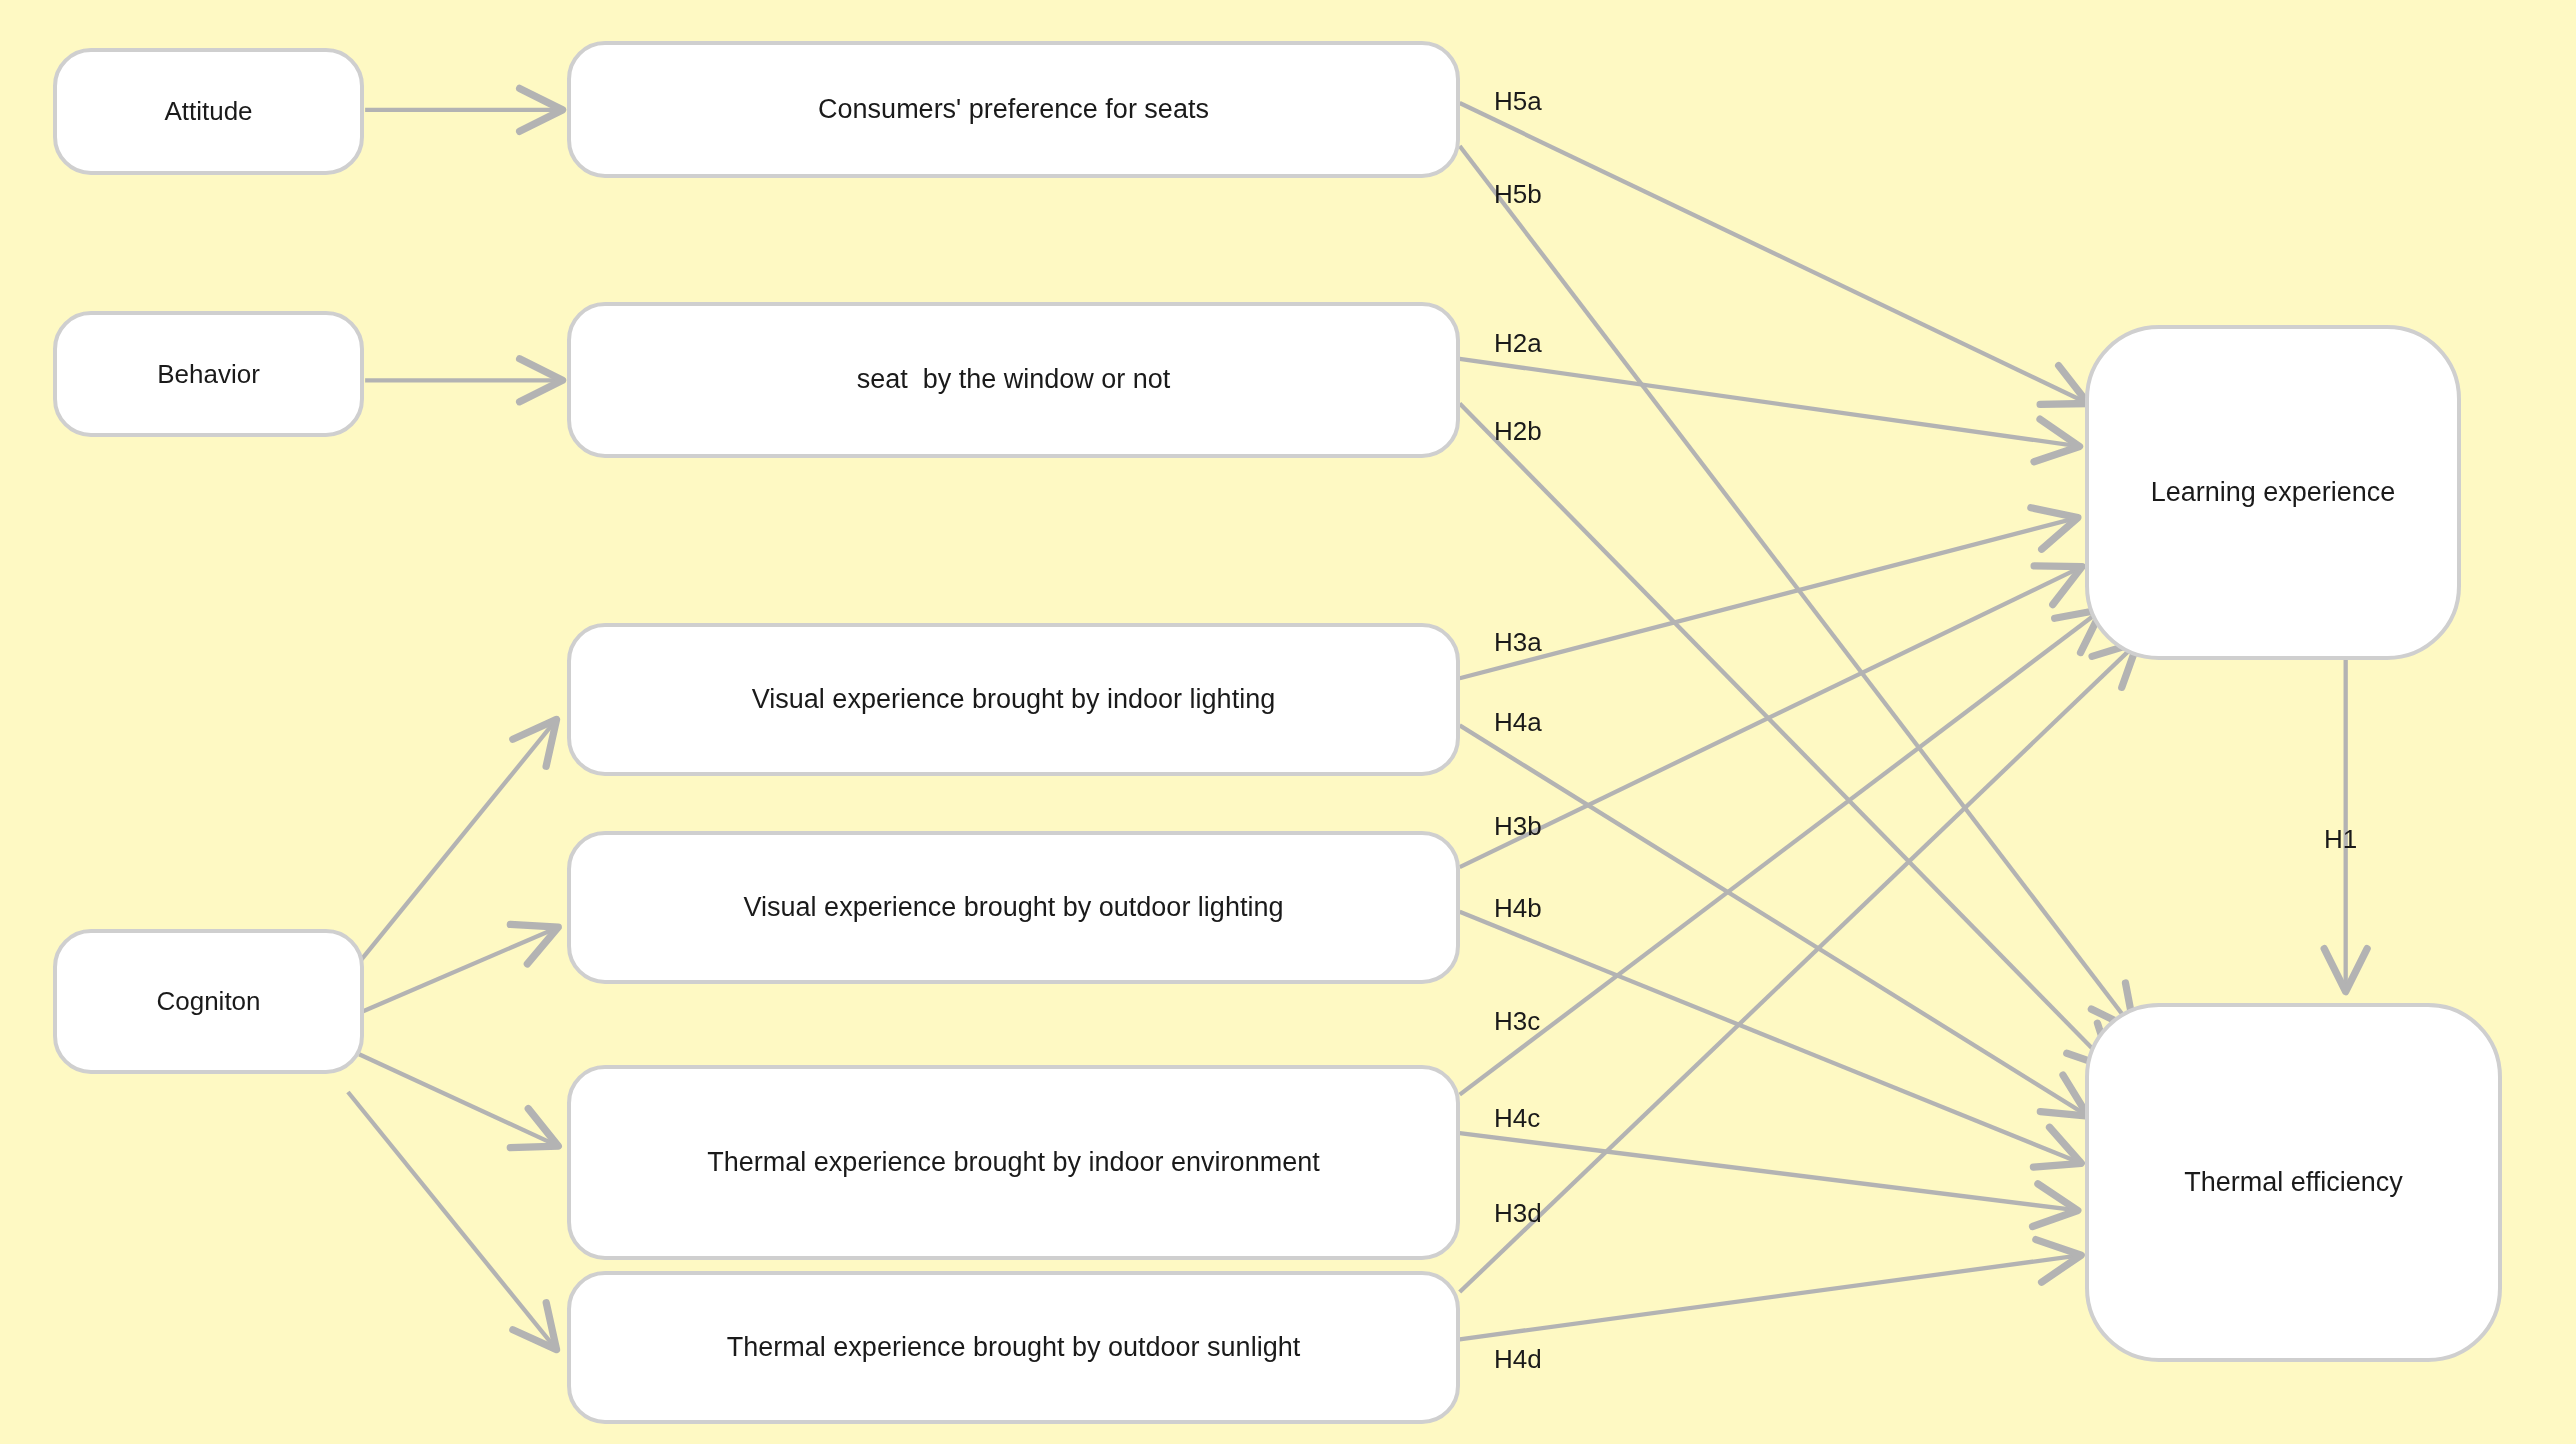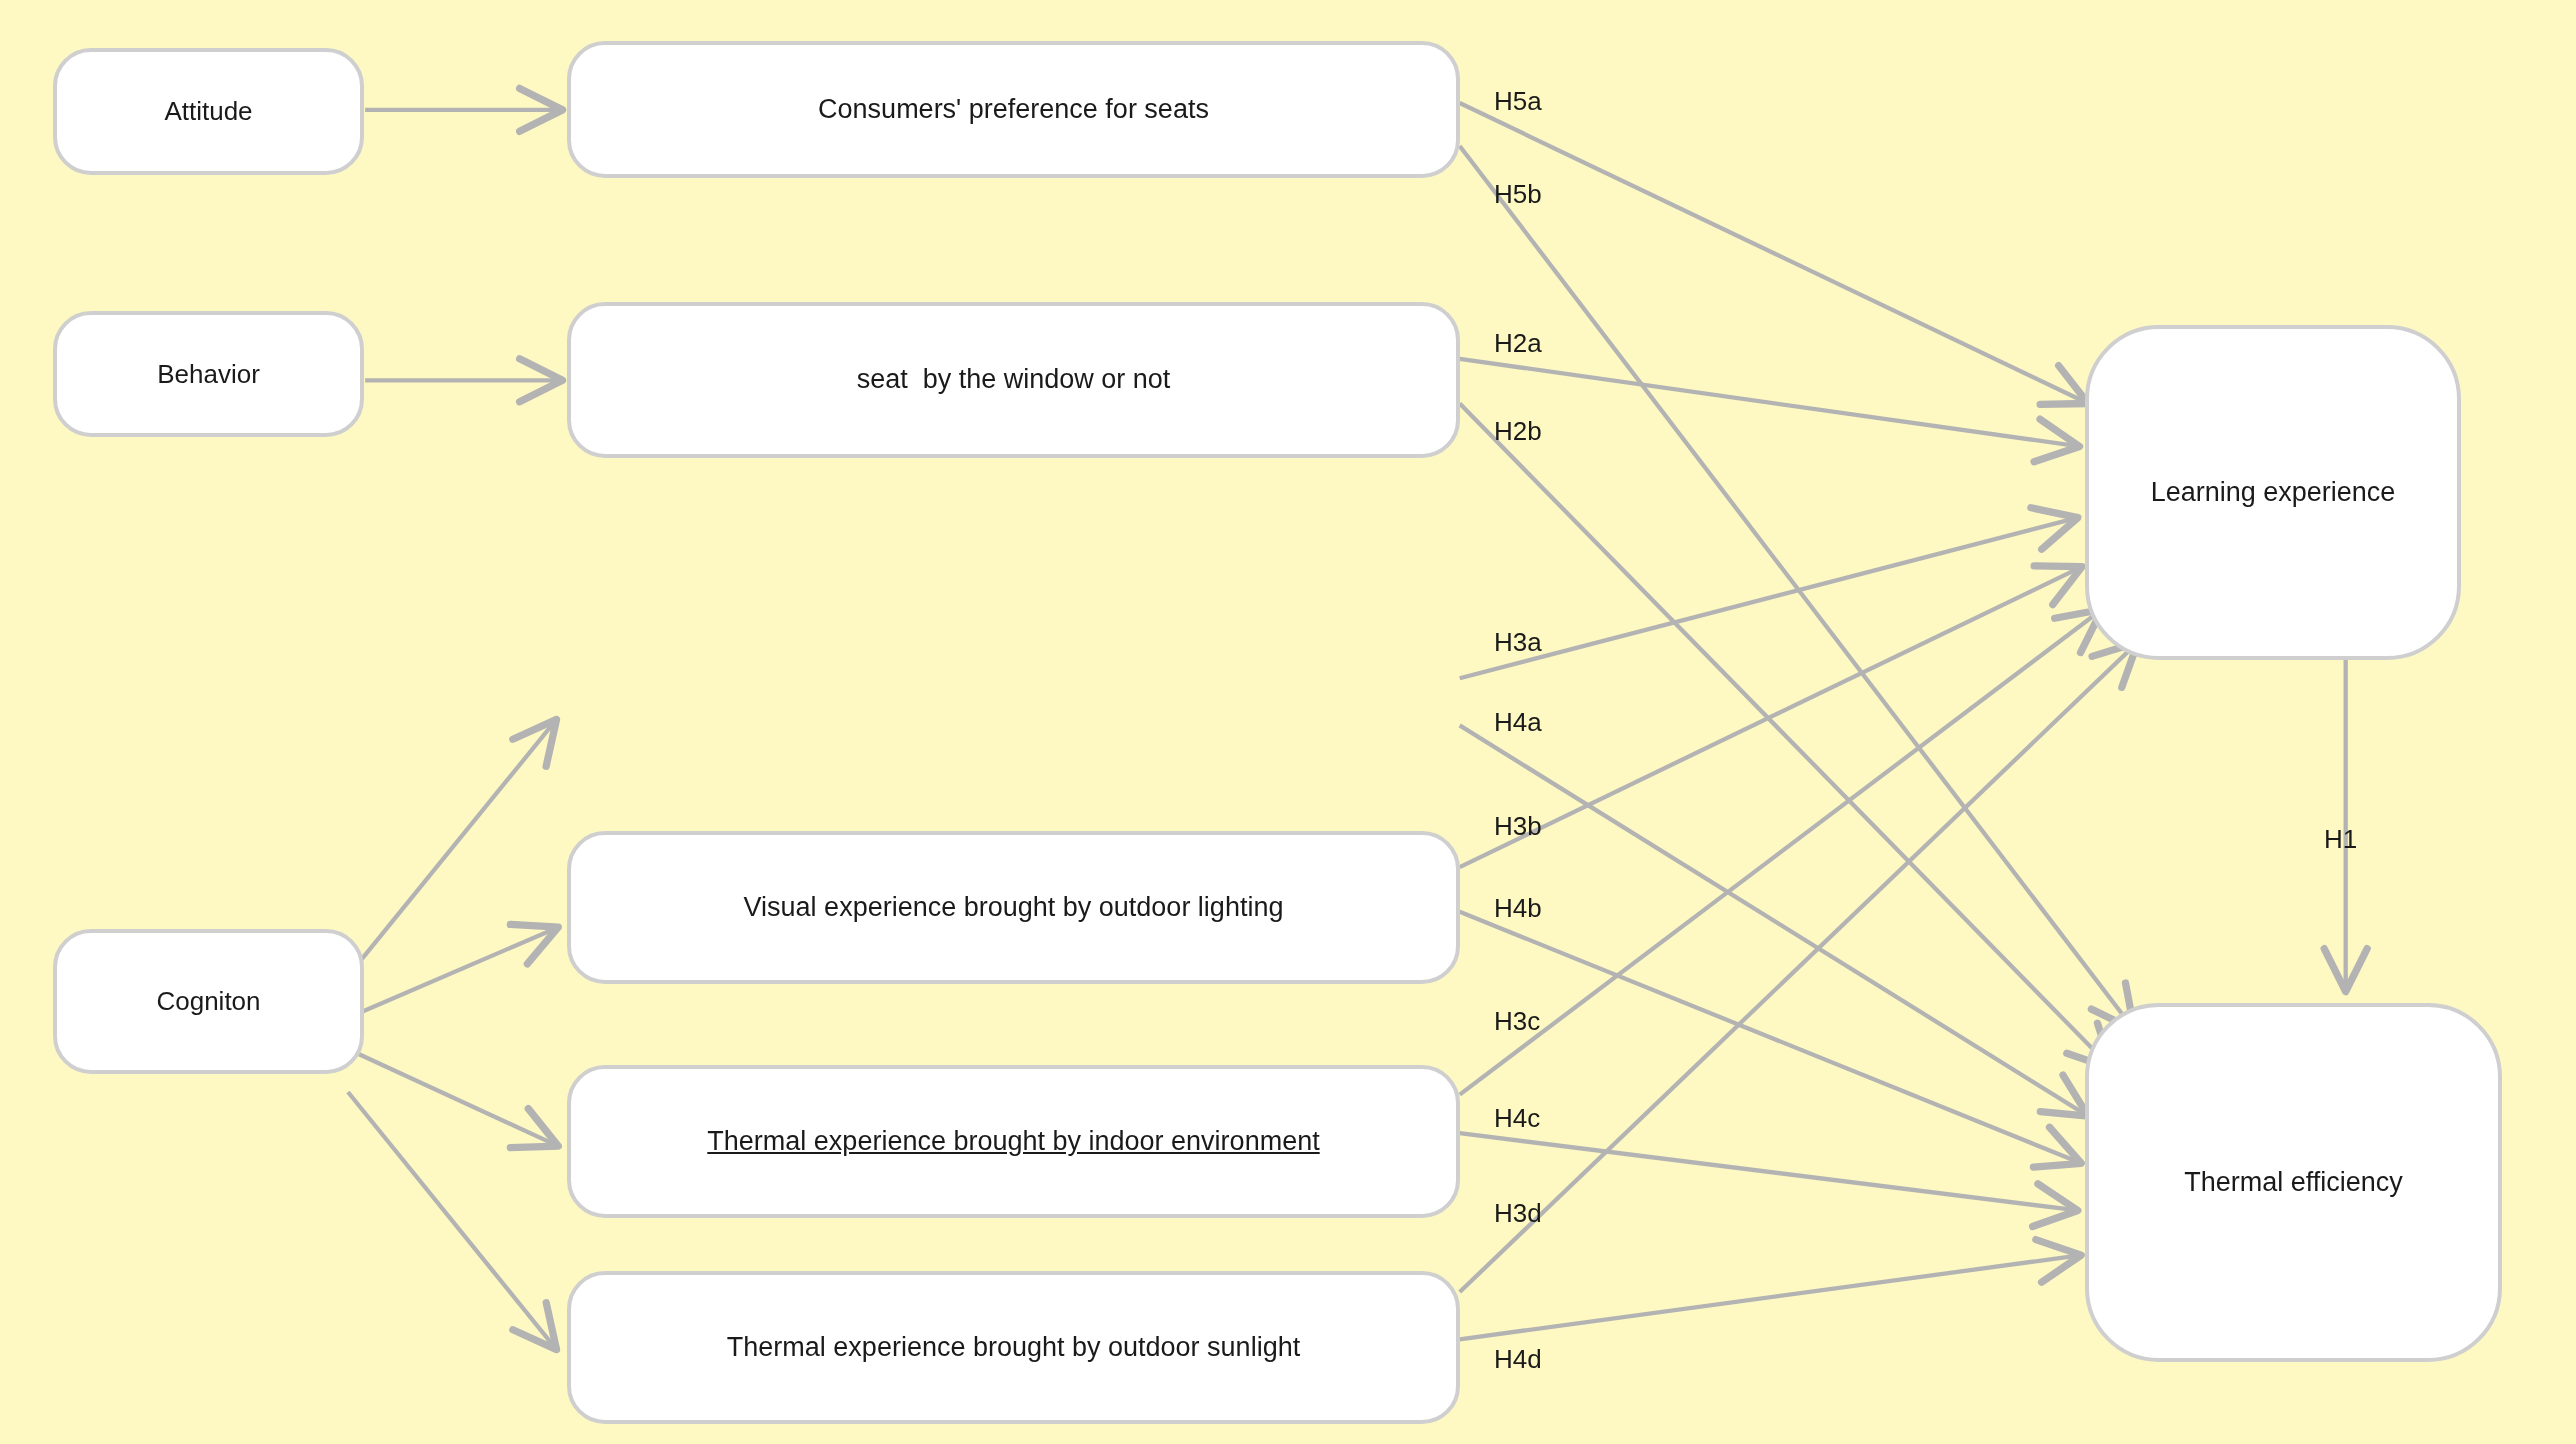--- a/index.html
+++ b/index.html
@@ -120,26 +120,29 @@
   </div>
 
   <div class="node mediator" style="left:567px; top:41px; width:893px; height:137px;">
     <span class="nlabel">Consumers' preference for seats</span>
   </div>
 
   <div class="node mediator" style="left:567px; top:302px; width:893px; height:156px;">
     <span class="nlabel">seat  by the window or not</span>
   </div>
 
+  <div class="node mediator" style="left:567px; top:623px; width:893px; height:153px;">
+    <span class="nlabel">Visual experience brought by indoor lighting</span>
+  </div>
 
   <div class="node mediator" style="left:567px; top:831px; width:893px; height:153px;">
     <span class="nlabel">Visual experience brought by outdoor lighting</span>
   </div>
 
-  <div class="node mediator" style="left:567px; top:1065px; width:893px; height:153px;text-decoration:underline;">
+  <div class="node mediator" style="left:567px; top:1065px; width:893px; height:195px;">
     <span class="nlabel">Thermal experience brought by indoor environment</span>
   </div>
 
   <div class="node mediator" style="left:567px; top:1271px; width:893px; height:153px;">
     <span class="nlabel">Thermal experience brought by outdoor sunlight</span>
   </div>
 
   <div class="node outcome" style="left:2085px; top:325px; width:376px; height:335px;">
     <span class="nlabel">Learning experience</span>
   </div>

